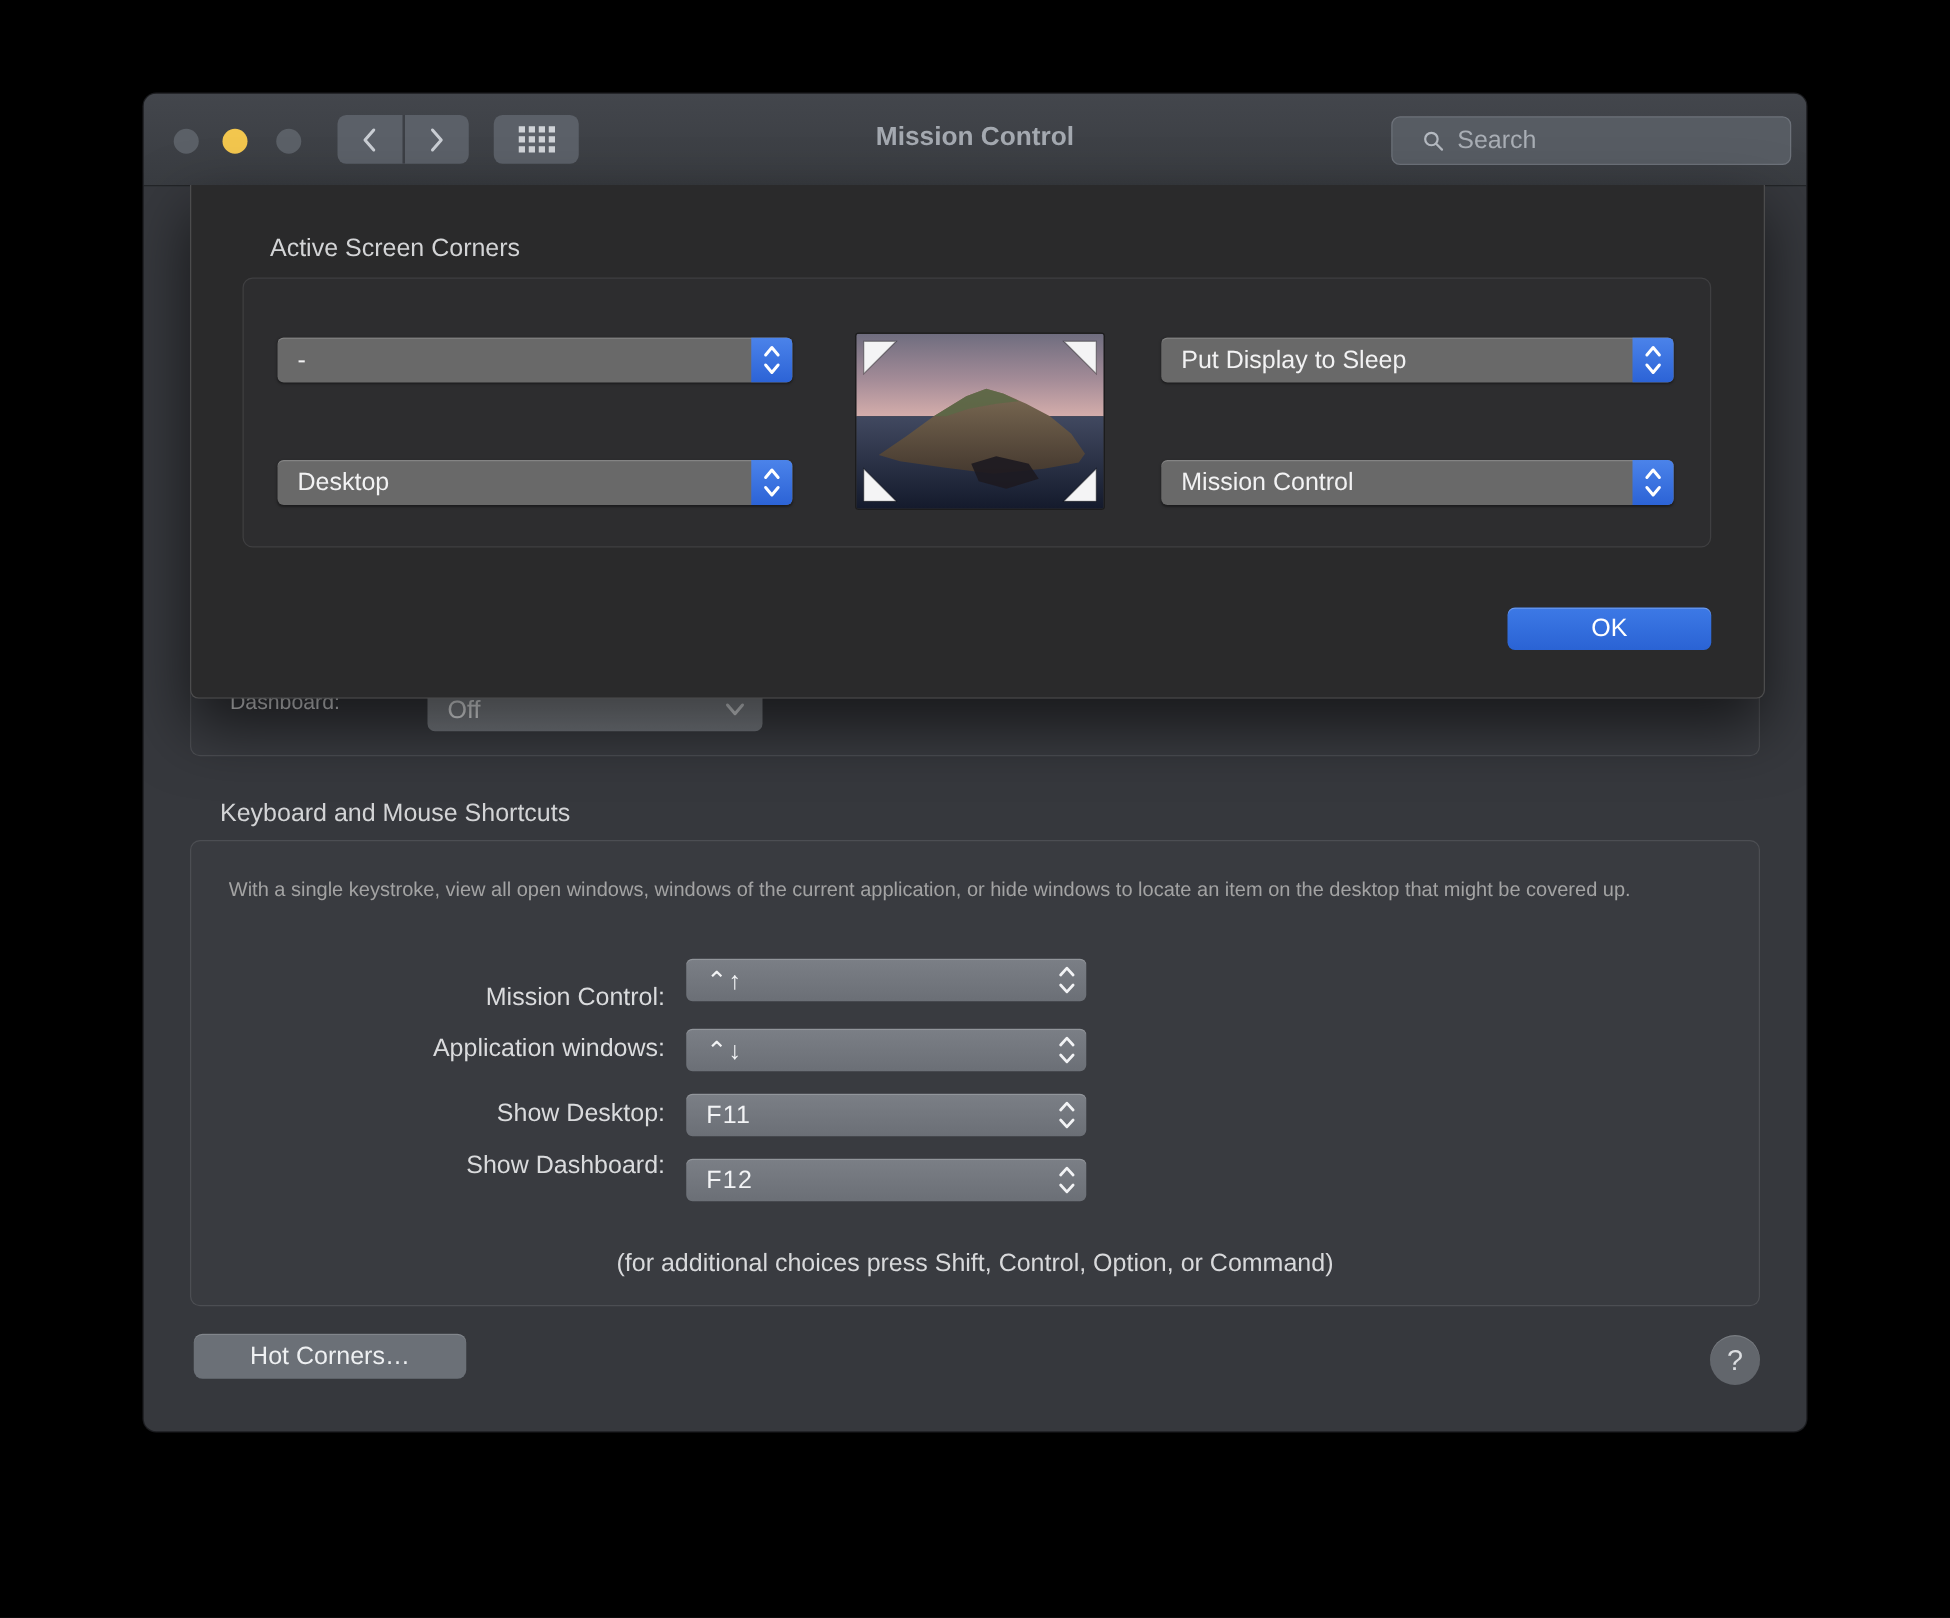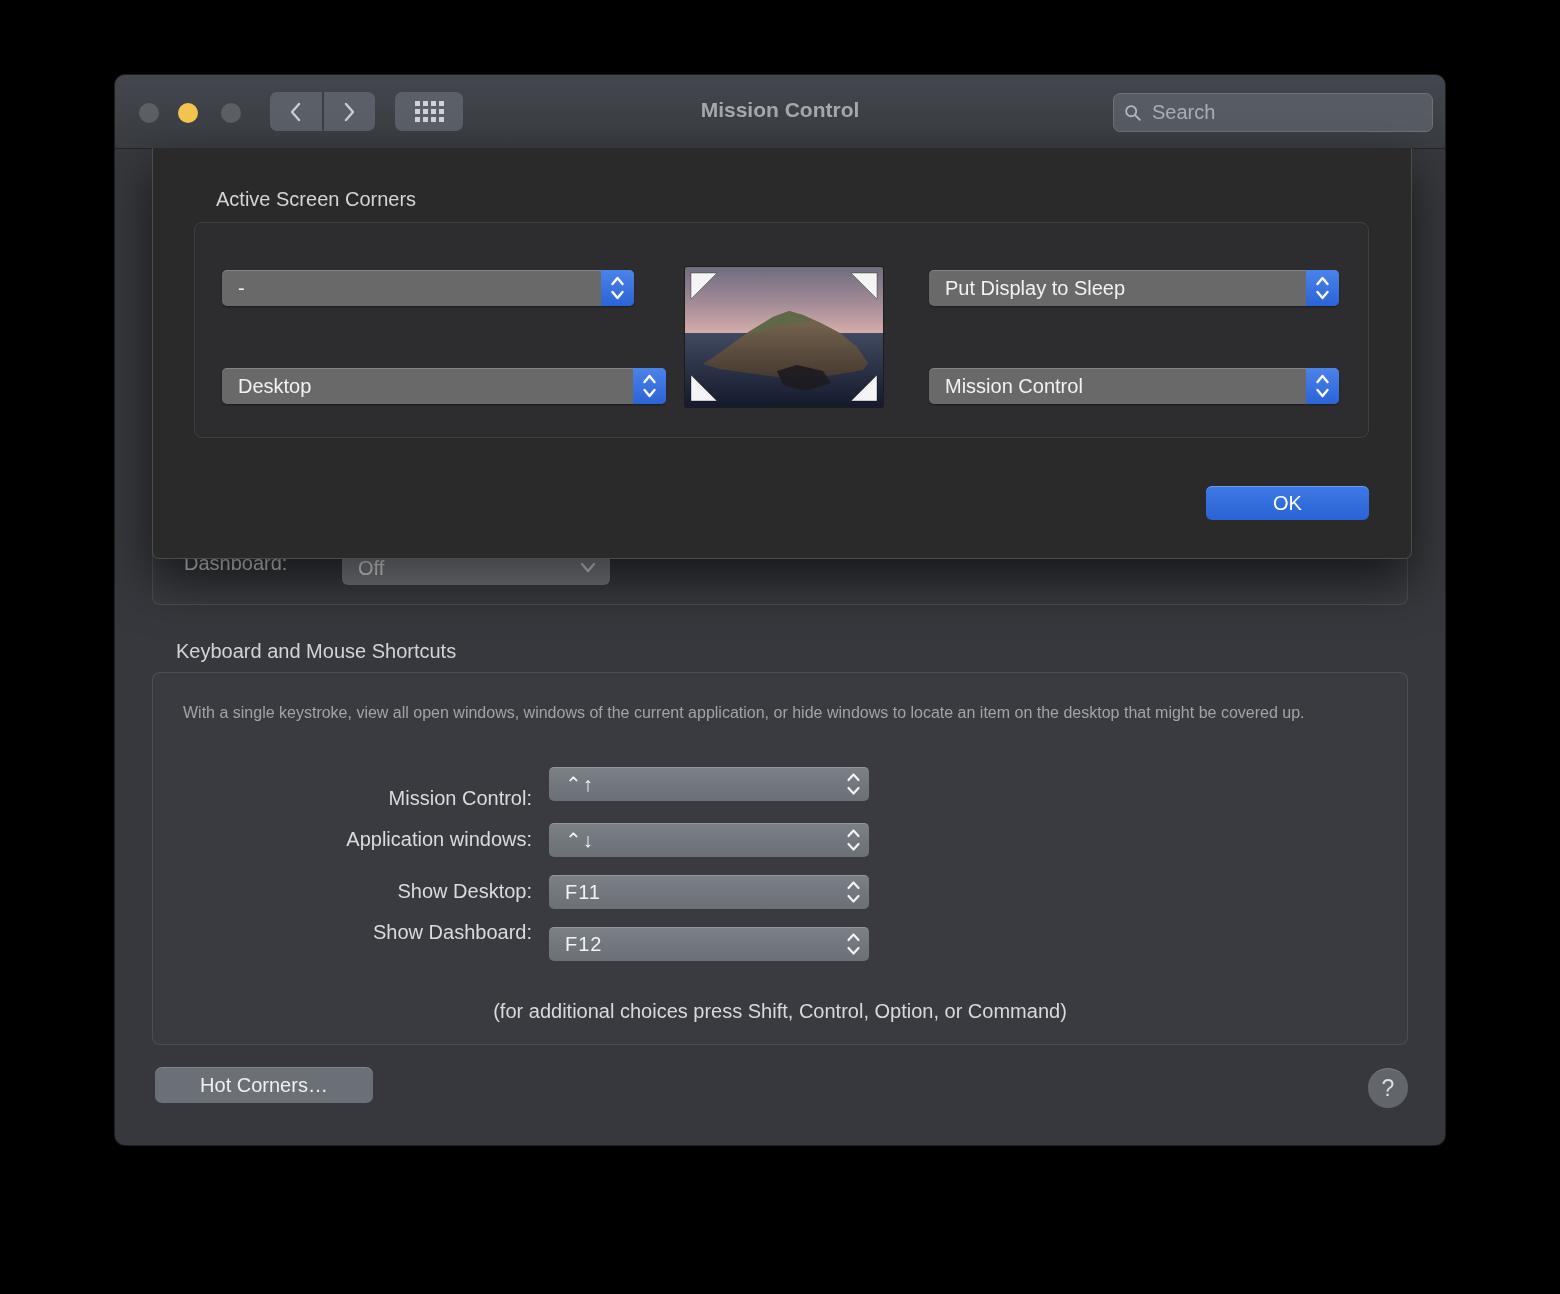--- a/index.html
+++ b/index.html
@@ -20,31 +20,31 @@
   .segnav .seg{flex:1;display:flex;align-items:center;justify-content:center;}
   .segnav .seg + .seg{border-left:2px solid #3c3f45;}
   .gridbtn{position:absolute;left:280px;top:17px;width:68px;height:39px;border-radius:7px;
            background:#5b6068;display:flex;align-items:center;justify-content:center;}
   .gridicon{display:grid;grid-template-columns:repeat(4,5px);grid-template-rows:repeat(3,5px);gap:3px;}
   .gridicon i{background:#d0d3d8;width:5px;height:5px;}
   .wtitle{position:absolute;left:0;top:23px;width:1330px;text-align:center;
           color:#a4a9b0;font-size:21px;font-weight:600;}
   .search{position:absolute;left:998px;top:18px;width:320px;height:39px;border-radius:7px;
           background:#575c63;border:1px solid #6d727a;box-sizing:border-box;
-          display:flex;align-items:center;padding:0 10px;}
+          display:flex;align-items:center;padding:0 24px;}
   .search input{background:transparent;border:none;outline:none;width:100%;
                 color:#e2e5e9;font-size:20px;margin-left:8px;
                 font-family:"Liberation Sans","DejaVu Sans",sans-serif;}
   .search input::placeholder{color:#a9aeb5;}
   
   .groupbox{position:absolute;border:1px solid rgba(255,255,255,.10);
             background:rgba(255,255,255,.015);border-radius:8px;box-sizing:border-box;}
   .box1{left:37px;top:330px;width:1256px;height:200px;}
   .box2{left:37px;top:597px;width:1256px;height:373px;}
-  .dash-label{position:absolute;left:69px;top:477px;color:#d6d7d9;font-size:20px;}
+  .dash-label{position:absolute;left:69px;top:477px;color:#d6d7d9;font-size:17px;}
   .dash-pop{position:absolute;left:227px;top:476px;width:268px;height:34px;border-radius:6px;
             background:linear-gradient(#8d9197,#73777d);display:flex;align-items:center;
             box-sizing:border-box;padding:0 12px 0 16px;}
   .dash-pop .val{color:#eef0f2;font-size:20px;flex:1;}
   .sect-head{position:absolute;color:#d3d4d6;font-size:20px;font-weight:400;}
   .kms-head{left:61px;top:565px;}
   .desc{position:absolute;left:68px;top:624px;width:1190px;color:#a3a3a3;
         font-size:16px;line-height:28px;}
   .shortcut-label{position:absolute;left:100px;width:317px;text-align:right;
                   color:#dadbdd;font-size:20px;}
@@ -67,21 +67,21 @@
   .sheet-head{left:63px;top:40px;}
   .cornerbox{position:absolute;left:41px;top:74px;width:1175px;height:216px;
              border:1px solid #3f3f41;background:#2d2d2f;border-radius:8px;box-sizing:border-box;}
   .pop{position:absolute;height:36px;background:#696969;border-radius:5px;
        display:flex;align-items:center;overflow:hidden;
        box-shadow:inset 0 1px 0 rgba(255,255,255,.18),0 1px 2px rgba(0,0,0,.4);}
   .pop .val{color:#f2f2f3;font-size:20px;flex:1;padding-left:16px;white-space:nowrap;}
   .pop .cap{width:33px;height:36px;background:linear-gradient(#4b83ea,#2c63d6);
             display:flex;align-items:center;justify-content:center;flex:none;}
   .p-tl{left:27px;top:47px;width:412px;}
-  .p-bl{left:27px;top:145px;width:444px;}
+  .p-bl{left:27px;top:145px;width:412px;}
   .p-tr{left:734px;top:47px;width:410px;}
   .p-br{left:734px;top:145px;width:410px;}
   .preview{position:absolute;left:490px;top:44px;width:198px;height:140px;
            border-radius:2px;overflow:hidden;box-shadow:0 0 0 1px #1c1c1d;}
   .okbtn{position:absolute;left:1053px;top:338px;width:163px;height:34px;border-radius:6px;
          background:linear-gradient(#3d79e6,#2a63d4);color:#fff;font-size:20px;
          display:flex;align-items:center;justify-content:center;
          box-shadow:inset 0 1px 0 rgba(255,255,255,.25);}
 </style>
 </head>

